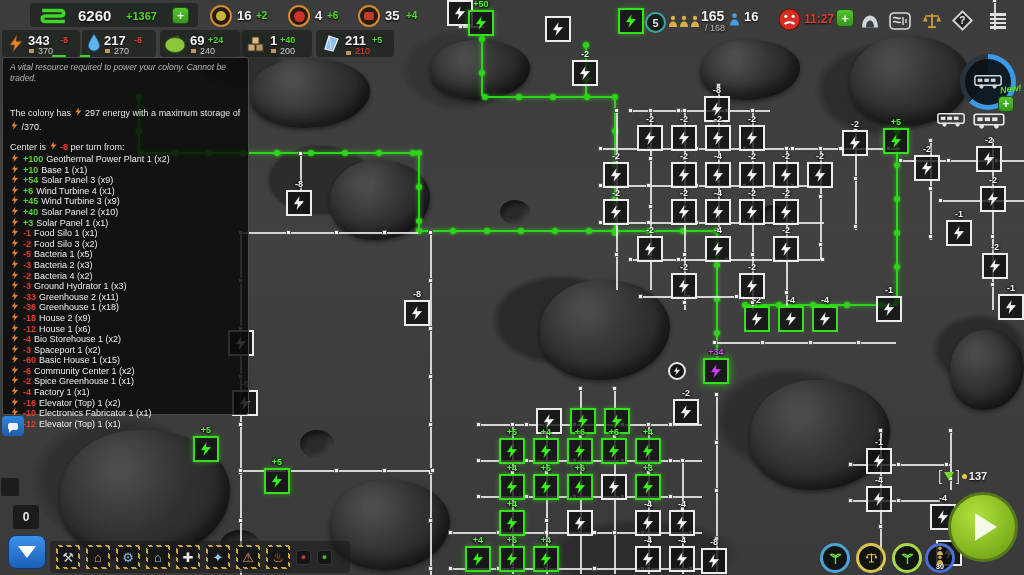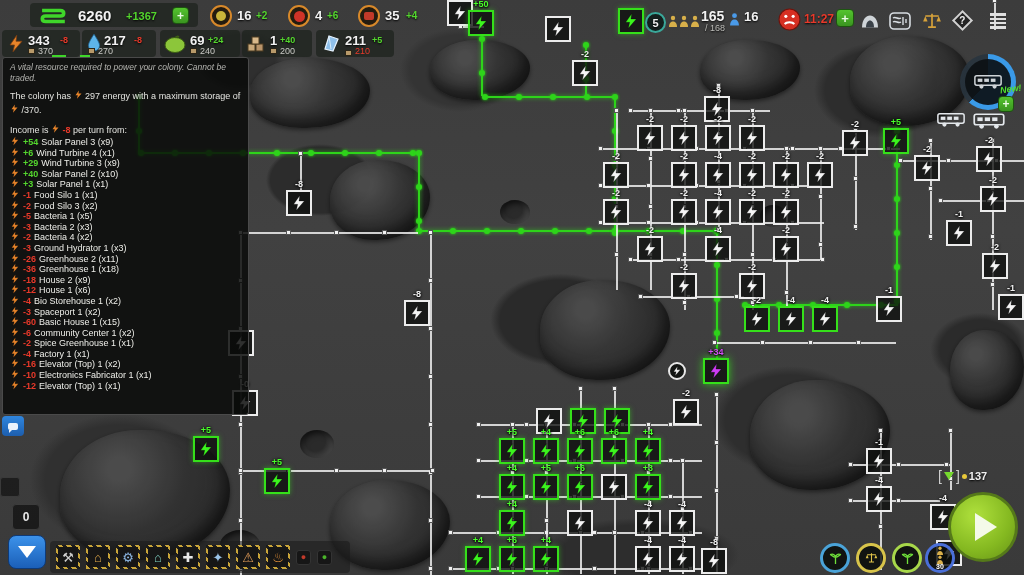--- a/index.html
+++ b/index.html
@@ -45,21 +45,21 @@
   .neg{color:#e8392a;font-weight:bold;}
   .cap{color:#c8c8c4;font-size:9px;display:flex;align-items:center;gap:3px;}
   .capbox{width:7px;height:6px;background:#b89a6a;border:1px solid #2a2418;display:inline-block;}
   .circ-ic{width:22px;height:22px;border-radius:50%;border:2px solid #d8892a;background:#241c10;display:flex;align-items:center;justify-content:center;}
   .plusbtn{background:linear-gradient(#54c42e,#3a9420);border:1px solid #1d5510;border-radius:4px;color:#eafae4;
     font-weight:bold;display:flex;align-items:center;justify-content:center;cursor:pointer;}
   
   #tooltip{position:absolute;left:2px;top:57px;width:247px;height:358px;background:rgba(8,9,8,.84);
     border:1px solid #4a4a4a;border-radius:3px;padding:4px 7px 2px 7px;z-index:12;color:#e8e8e8;}
   #tooltip h1{margin:0 0 3px 0;font-size:13px;text-align:center;color:#f5f5f5;letter-spacing:.3px;}
-  #tooltip .desc{font-style:italic;color:#b4b4b0;font-size:8.5px;line-height:11px;margin-bottom:5px;}
+  #tooltip .desc{font-style:italic;color:#b4b4b0;font-size:8.5px;line-height:11px;margin-bottom:22px;}
   #tooltip .para{font-size:9px;line-height:12px;margin-bottom:6px;color:#e4e4e0;}
   #tooltip .income-head{font-size:9px;margin-bottom:1px;color:#e4e4e0;}
   #incomeList{list-style:none;margin:0;padding:0;}
   #incomeList li{display:flex;align-items:center;gap:3px;font-size:9px;line-height:10.6px;height:10.6px;color:#efefea;white-space:nowrap;}
   .bolt-inline{display:inline-block;vertical-align:-1px;}
   
   .tr-ic{position:absolute;width:24px;height:22px;display:flex;align-items:center;justify-content:center;cursor:pointer;z-index:10;}
   
   #toolbar{position:absolute;left:50px;top:541px;width:300px;height:32px;background:rgba(25,25,25,.55);border-radius:4px;z-index:10;display:flex;align-items:center;gap:6px;padding:0 6px;}
   .tb-btn{width:24px;height:24px;background:#161616;border:2px solid;border-image:repeating-linear-gradient(45deg,#c9a53a 0 3px,#1c1c1c 3px 6px) 2;
@@ -904,21 +904,21 @@
   <div class="hud" style="left:52px;top:55px;width:14px;height:3px;background:#3fd62a;"></div>
 
   <div class="chip" style="left:82px;top:30px;width:74px;height:27px;"></div>
   <span class="hud" style="left:86px;top:32px;">
     <svg width="16" height="22" viewBox="0 0 20 24">
         <path d="M10 1 C10 1 3 11 3 15 a7 7 0 0 0 14 0 C17 11 10 1 10 1 Z" fill="#5db4ea" stroke="#1d5e8c" stroke-width="1"></path>
       </svg>
   </span>
   <span class="hud num sh" style="left:104px;top:33px;font-size:13px;">217</span>
   <span class="hud neg sh" style="left:134px;top:35px;font-size:9px;">-8</span>
-  <span class="hud cap" style="left:88px;top:46px;">
+  <span class="hud cap" style="left:104px;top:46px;">
       <span class="capbox"></span>
       <span>270</span>
     </span>
   <div class="hud" style="left:80px;top:55px;width:10px;height:3px;background:#3fd62a;"></div>
 
   <div class="chip" style="left:160px;top:30px;width:80px;height:27px;"></div>
   <span class="hud" style="left:164px;top:35px;">
     <svg width="22" height="18" viewBox="0 0 22 18">
         <ellipse cx="11" cy="10" rx="10" ry="7.5" fill="#8cc63a" stroke="#3c5e14" stroke-width="1"></ellipse>
         <path d="M11 3 C12 1 14 1 15 2" stroke="#3c5e14" stroke-width="1.5" fill="none"></path>
@@ -1069,47 +1069,61 @@
       <span class="bolt-inline"><svg width="9" height="11" viewBox="0 0 24 24">
             <path d="M13 1 L4 14 L10 14 L8 23 L20 9 L12 9 Z" fill="#e8842a"></path>
           </svg></span>
       <span>297 energy with a maximum storage of</span>
       <span class="bolt-inline"><svg width="9" height="11" viewBox="0 0 24 24">
             <path d="M13 1 L4 14 L10 14 L8 23 L20 9 L12 9 Z" fill="#e8842a"></path>
           </svg></span>
       <span>/370.</span>
     </div>
     <div class="income-head">
-      <span>Income is</span>
+      <span>Center is</span>
       <span class="bolt-inline"><svg width="9" height="11" viewBox="0 0 24 24">
             <path d="M13 1 L4 14 L10 14 L8 23 L20 9 L12 9 Z" fill="#e8842a"></path>
           </svg></span>
       <span class="neg">-8</span>
       <span>per turn from:</span>
     </div>
     <ul id="incomeList">
         <li>
           <span><svg width="10" height="10" viewBox="0 0 24 24">
               <path d="M13 1 L4 14 L10 14 L8 23 L20 9 L12 9 Z" fill="#e8842a" stroke="rgba(0,0,0,.5)" stroke-width="0.8"></path>
             </svg></span>
+          <span class="pos">+100</span>
+          <span>Geothermal Power Plant 1  (x2)</span>
+        </li>
+        <li>
+          <span><svg width="10" height="10" viewBox="0 0 24 24">
+              <path d="M13 1 L4 14 L10 14 L8 23 L20 9 L12 9 Z" fill="#e8842a" stroke="rgba(0,0,0,.5)" stroke-width="0.8"></path>
+            </svg></span>
+          <span class="pos">+10</span>
+          <span>Base 1  (x1)</span>
+        </li>
+        <li>
+          <span><svg width="10" height="10" viewBox="0 0 24 24">
+              <path d="M13 1 L4 14 L10 14 L8 23 L20 9 L12 9 Z" fill="#e8842a" stroke="rgba(0,0,0,.5)" stroke-width="0.8"></path>
+            </svg></span>
           <span class="pos">+54</span>
           <span>Solar Panel 3  (x9)</span>
         </li>
         <li>
           <span><svg width="10" height="10" viewBox="0 0 24 24">
               <path d="M13 1 L4 14 L10 14 L8 23 L20 9 L12 9 Z" fill="#e8842a" stroke="rgba(0,0,0,.5)" stroke-width="0.8"></path>
             </svg></span>
           <span class="pos">+6</span>
           <span>Wind Turbine 4  (x1)</span>
         </li>
         <li>
           <span><svg width="10" height="10" viewBox="0 0 24 24">
               <path d="M13 1 L4 14 L10 14 L8 23 L20 9 L12 9 Z" fill="#e8842a" stroke="rgba(0,0,0,.5)" stroke-width="0.8"></path>
             </svg></span>
-          <span class="pos">+29</span>
+          <span class="pos">+45</span>
           <span>Wind Turbine 3  (x9)</span>
         </li>
         <li>
           <span><svg width="10" height="10" viewBox="0 0 24 24">
               <path d="M13 1 L4 14 L10 14 L8 23 L20 9 L12 9 Z" fill="#e8842a" stroke="rgba(0,0,0,.5)" stroke-width="0.8"></path>
             </svg></span>
           <span class="pos">+40</span>
           <span>Solar Panel 2  (x10)</span>
         </li>
         <li>
@@ -1158,21 +1172,21 @@
           <span><svg width="10" height="10" viewBox="0 0 24 24">
               <path d="M13 1 L4 14 L10 14 L8 23 L20 9 L12 9 Z" fill="#e8842a" stroke="rgba(0,0,0,.5)" stroke-width="0.8"></path>
             </svg></span>
           <span class="neg">-3</span>
           <span>Ground Hydrator 1  (x3)</span>
         </li>
         <li>
           <span><svg width="10" height="10" viewBox="0 0 24 24">
               <path d="M13 1 L4 14 L10 14 L8 23 L20 9 L12 9 Z" fill="#e8842a" stroke="rgba(0,0,0,.5)" stroke-width="0.8"></path>
             </svg></span>
-          <span class="neg">-26</span>
+          <span class="neg">-33</span>
           <span>Greenhouse 2  (x11)</span>
         </li>
         <li>
           <span><svg width="10" height="10" viewBox="0 0 24 24">
               <path d="M13 1 L4 14 L10 14 L8 23 L20 9 L12 9 Z" fill="#e8842a" stroke="rgba(0,0,0,.5)" stroke-width="0.8"></path>
             </svg></span>
           <span class="neg">-36</span>
           <span>Greenhouse 1  (x18)</span>
         </li>
         <li>

